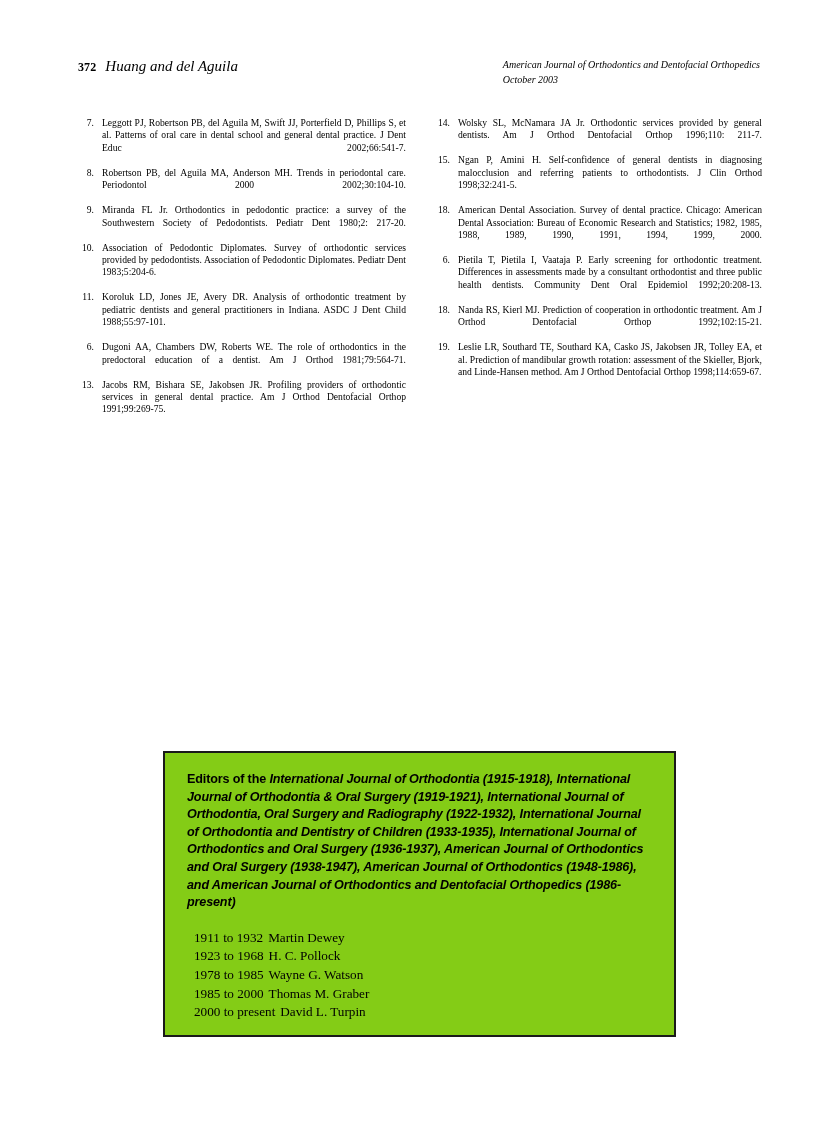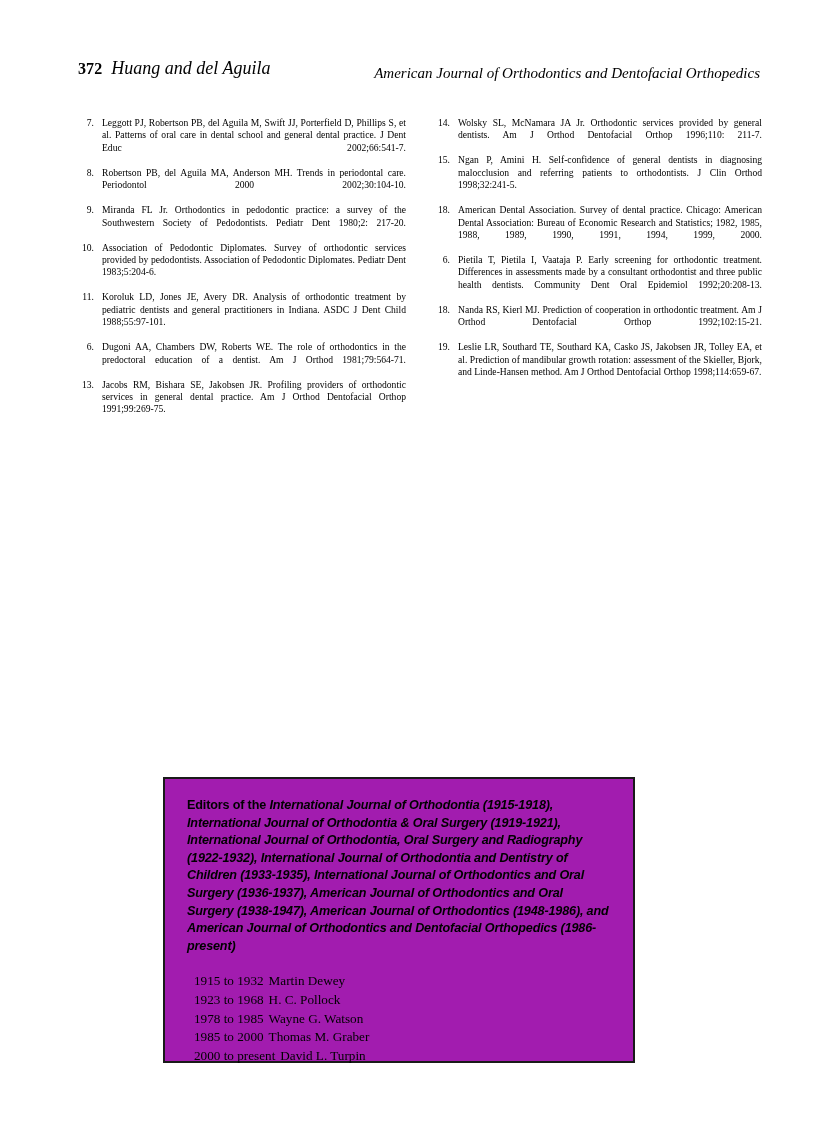--- a/index.html
+++ b/index.html
@@ -35,34 +35,34 @@
   .rh-left {
     position: absolute;
     left: 0;
     top: 0;
     white-space: nowrap;
     font-size: 11.5px;
   }
   .rh-pageno {
     font-weight: bold;
     font-style: normal;
-    font-size: 16px;
+    font-size: 12px;
     letter-spacing: 0.1px;
   }
   .rh-authors {
     font-style: italic;
-    font-size: 18px;
+    font-size: 15px;
     margin-left: 9px;
   }
   .rh-right {
     position: absolute;
     right: 0;
-    top: 8px;
+    top: 0;
     font-style: italic;
-    font-size: 15px;
+    font-size: 10px;
     line-height: 14.5px;
   }
   .rh-right div { white-space: nowrap; }
 
   
   .refs {
     position: absolute;
     left: 78px;
     top: 117px;
     width: 684px;
@@ -98,26 +98,26 @@
     content: "";
     display: inline-block;
     width: 100%;
   }
   .ref-item.last .ref-text::after { display: none; }
 
   
   .editors-box {
     position: absolute;
     left: 163px;
-    top: 777px;
-    width: 472px;
+    top: 751px;
+    width: 513px;
     height: 286px;
     border: 2.2px solid #1a1a1a;
     box-sizing: border-box;
-    background: #a21caf;
+    background: #84cc16;
   }
   .editors-inner {
     padding: 18px 22px 14px 22px;
   }
   .editors-title {
     font-family: "Liberation Sans", "DejaVu Sans", sans-serif;
     font-weight: bold;
     font-size: 12.6px;
     line-height: 17.6px;
     letter-spacing: -0.15px;
@@ -141,20 +141,21 @@
 <body>
 
 <div class="page">
 
   <div class="running-head">
     <div class="rh-left">
       <span class="rh-pageno">372</span><span class="rh-authors">Huang and del Aguila</span>
     </div>
     <div class="rh-right">
       <div>American Journal of Orthodontics and Dentofacial Orthopedics</div>
+      <div>October 2003</div>
     </div>
   </div>
 
   <div class="refs">
     <div class="ref-col" id="col-left">
         <div class="ref-item">
           <span class="ref-num">7.</span>
           <span class="ref-text">Leggott PJ, Robertson PB, del Aguila M, Swift JJ, Porterfield D, Phillips S, et al. Patterns of oral care in dental school and general dental practice. J Dent Educ 2002;66:541-7.</span>
         </div>
         <div class="ref-item">
@@ -209,21 +210,21 @@
         </div>
       </div>
   </div>
 
   <div class="editors-box">
     <div class="editors-inner">
       <p class="editors-title">
         <span>Editors of the </span><span class="ital">International Journal of Orthodontia (1915-1918), International Journal of Orthodontia &amp; Oral Surgery (1919-1921), International Journal of Orthodontia, Oral Surgery and Radiography (1922-1932), International Journal of Orthodontia and Dentistry of Children (1933-1935), International Journal of Orthodontics and Oral Surgery (1936-1937), American Journal of Orthodontics and Oral Surgery (1938-1947), American Journal of Orthodontics (1948-1986), and American Journal of Orthodontics and Dentofacial Orthopedics (1986-present)</span>
       </p>
       <div class="editors-list" id="editors-list">
-          <div class="editor-row"><span class="editor-years">1915 to 1932</span><span class="editor-name">Martin Dewey</span></div>
+          <div class="editor-row"><span class="editor-years">1911 to 1932</span><span class="editor-name">Martin Dewey</span></div>
           <div class="editor-row"><span class="editor-years">1923 to 1968</span><span class="editor-name">H. C. Pollock</span></div>
           <div class="editor-row"><span class="editor-years">1978 to 1985</span><span class="editor-name">Wayne G. Watson</span></div>
           <div class="editor-row"><span class="editor-years">1985 to 2000</span><span class="editor-name">Thomas M. Graber</span></div>
           <div class="editor-row"><span class="editor-years">2000 to present</span><span class="editor-name">David L. Turpin</span></div>
         </div>
     </div>
   </div>
 
 </div>
 

